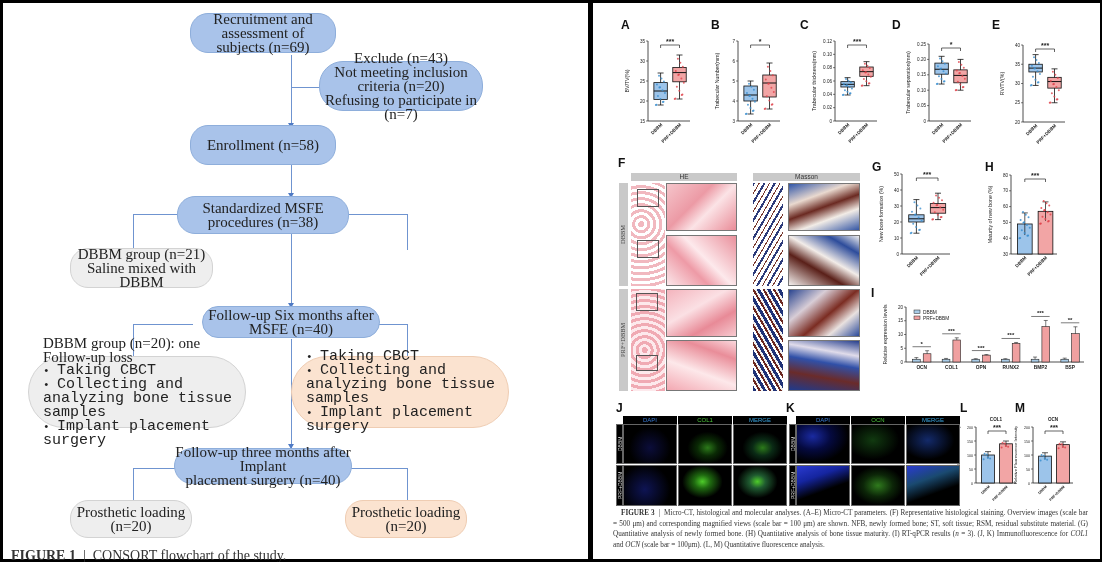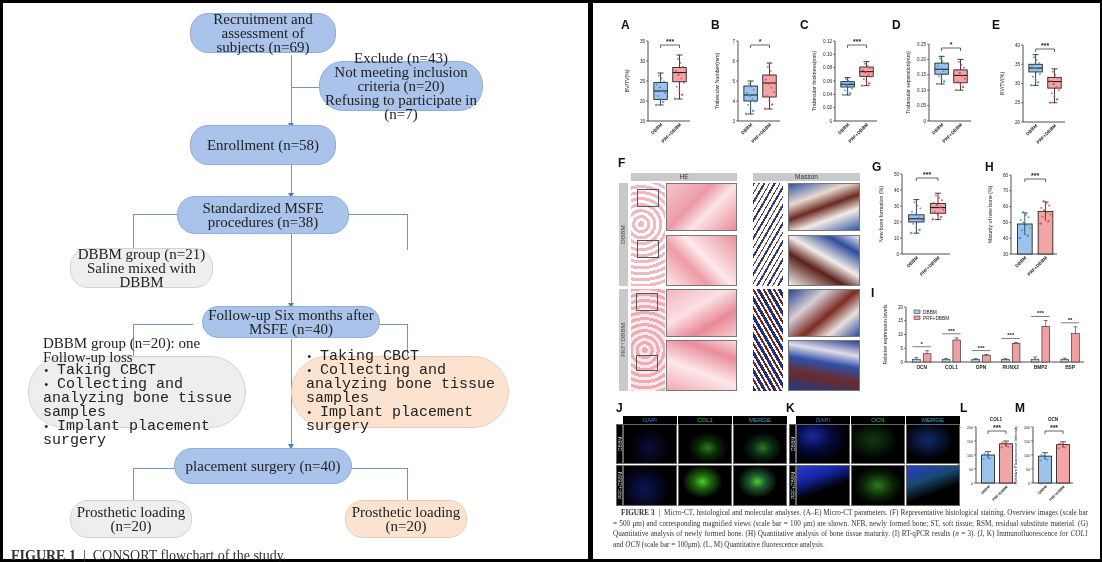--- a/index.html
+++ b/index.html
@@ -96,20 +96,21 @@
     </ul>
   </div>
   <div class="fc-box fc-peach fc-list" style="left:288px;top:353px;width:218px;height:72px;border-radius:36px;padding-left:14px;">
     <ul>
       <li>Taking CBCT</li>
       <li>Collecting and analyzing bone tissue samples</li>
       <li>Implant placement surgery</li>
     </ul>
   </div>
   <div class="fc-box fc-blue" style="left:171px;top:445px;width:178px;height:36px;">
+    <span>Follow-up three months after Implant</span>
     <span>placement surgery (n=40)</span>
   </div>
   <div class="fc-box fc-gray" style="left:67px;top:497px;width:122px;height:38px;">
     <span>Prosthetic loading (n=20)</span>
   </div>
   <div class="fc-box fc-peach" style="left:342px;top:497px;width:122px;height:38px;">
     <span>Prosthetic loading (n=20)</span>
   </div>
 
   <div id="fig1-caption">

